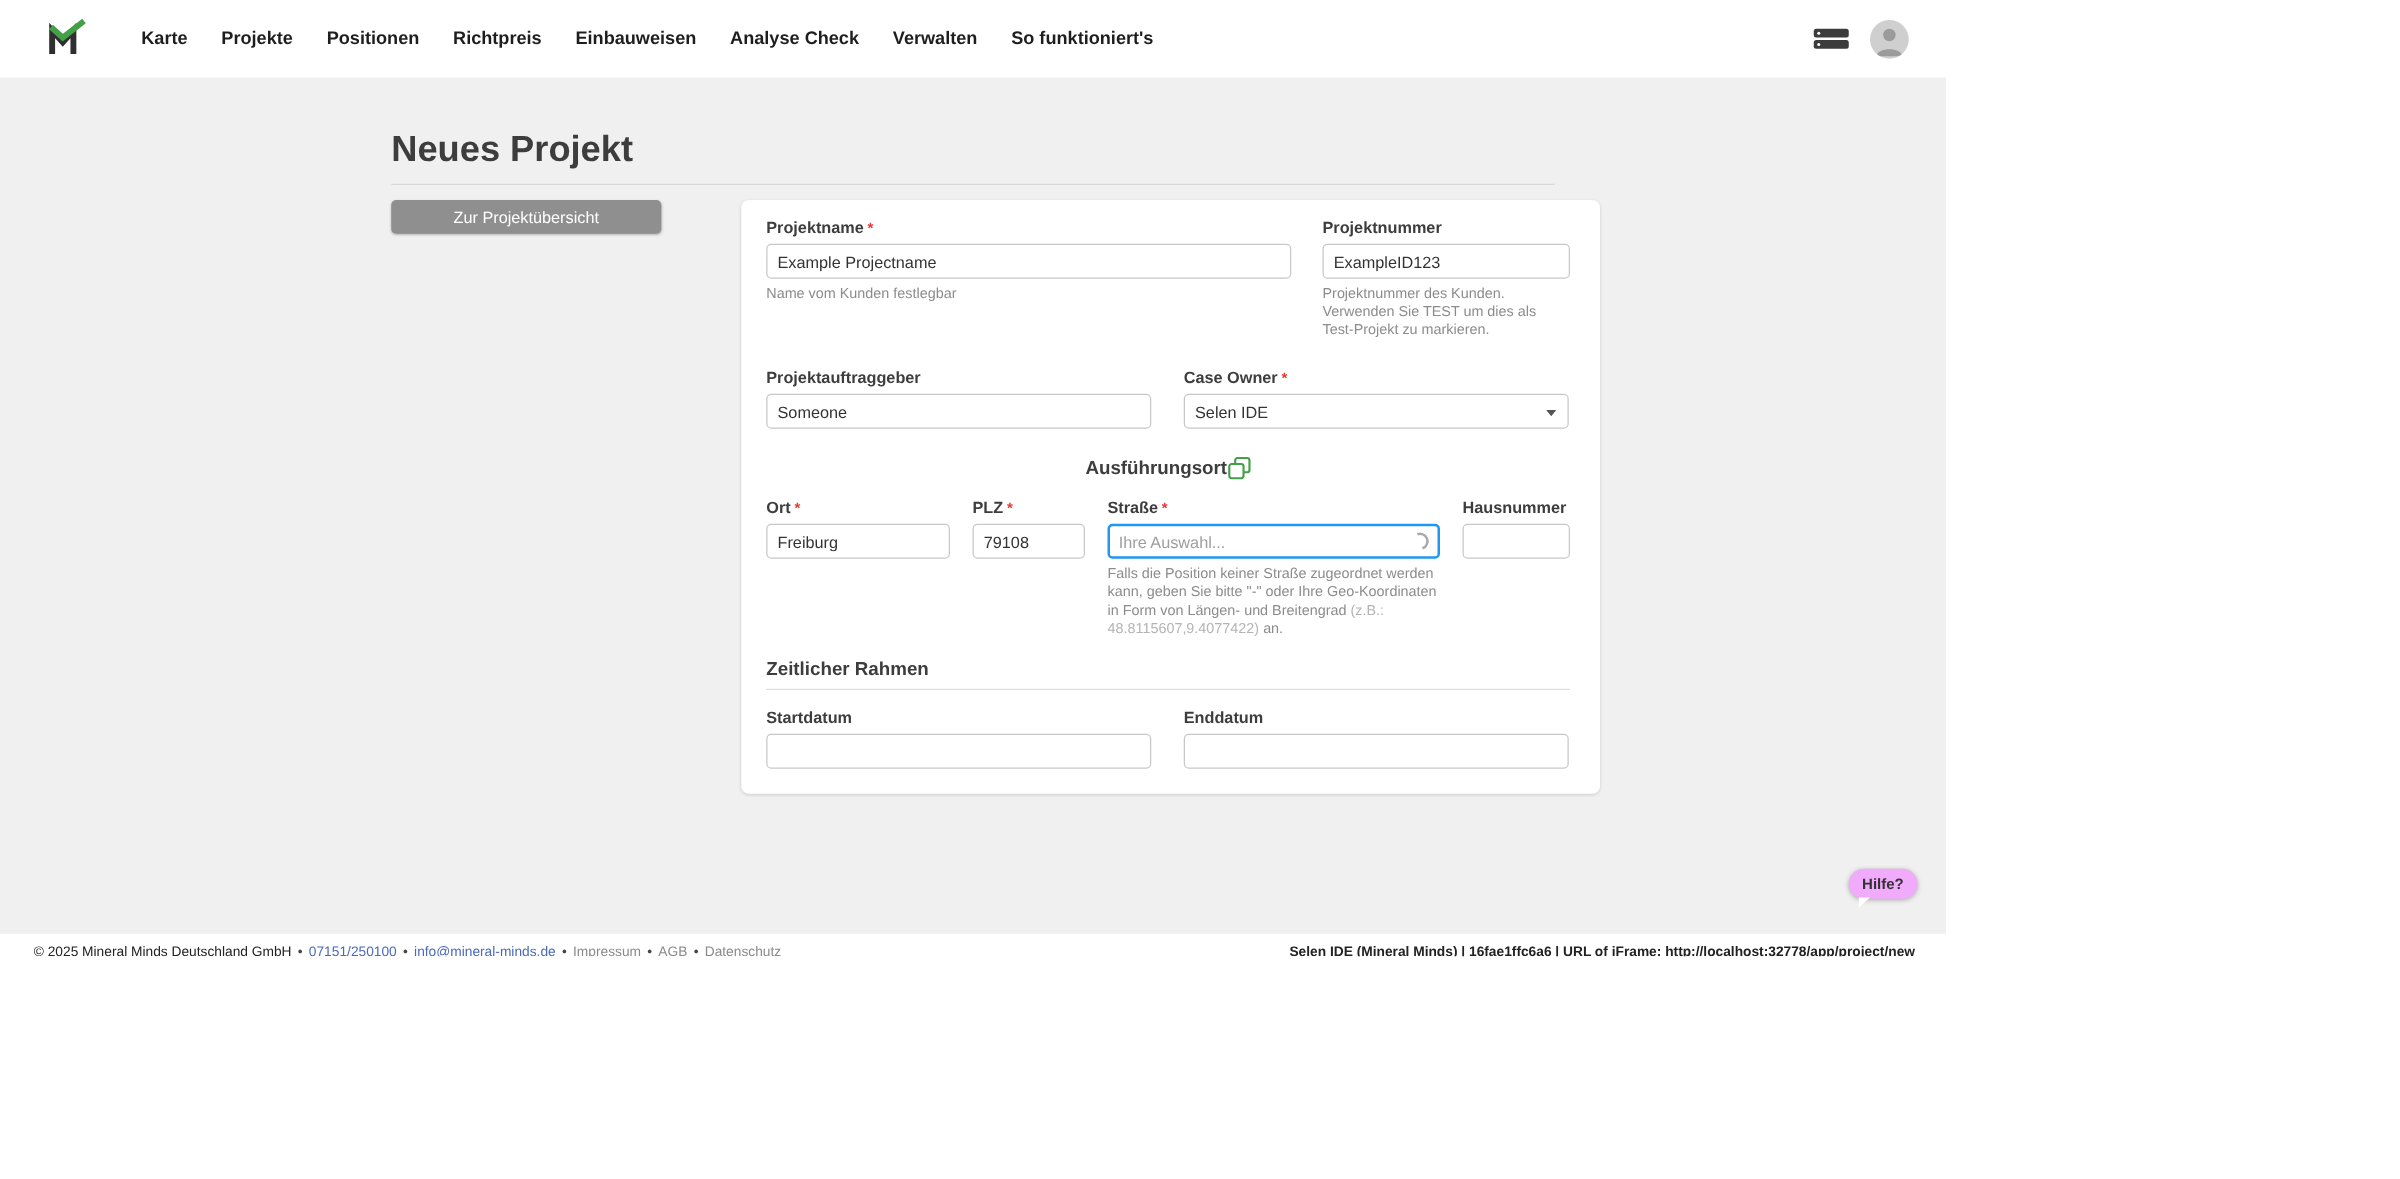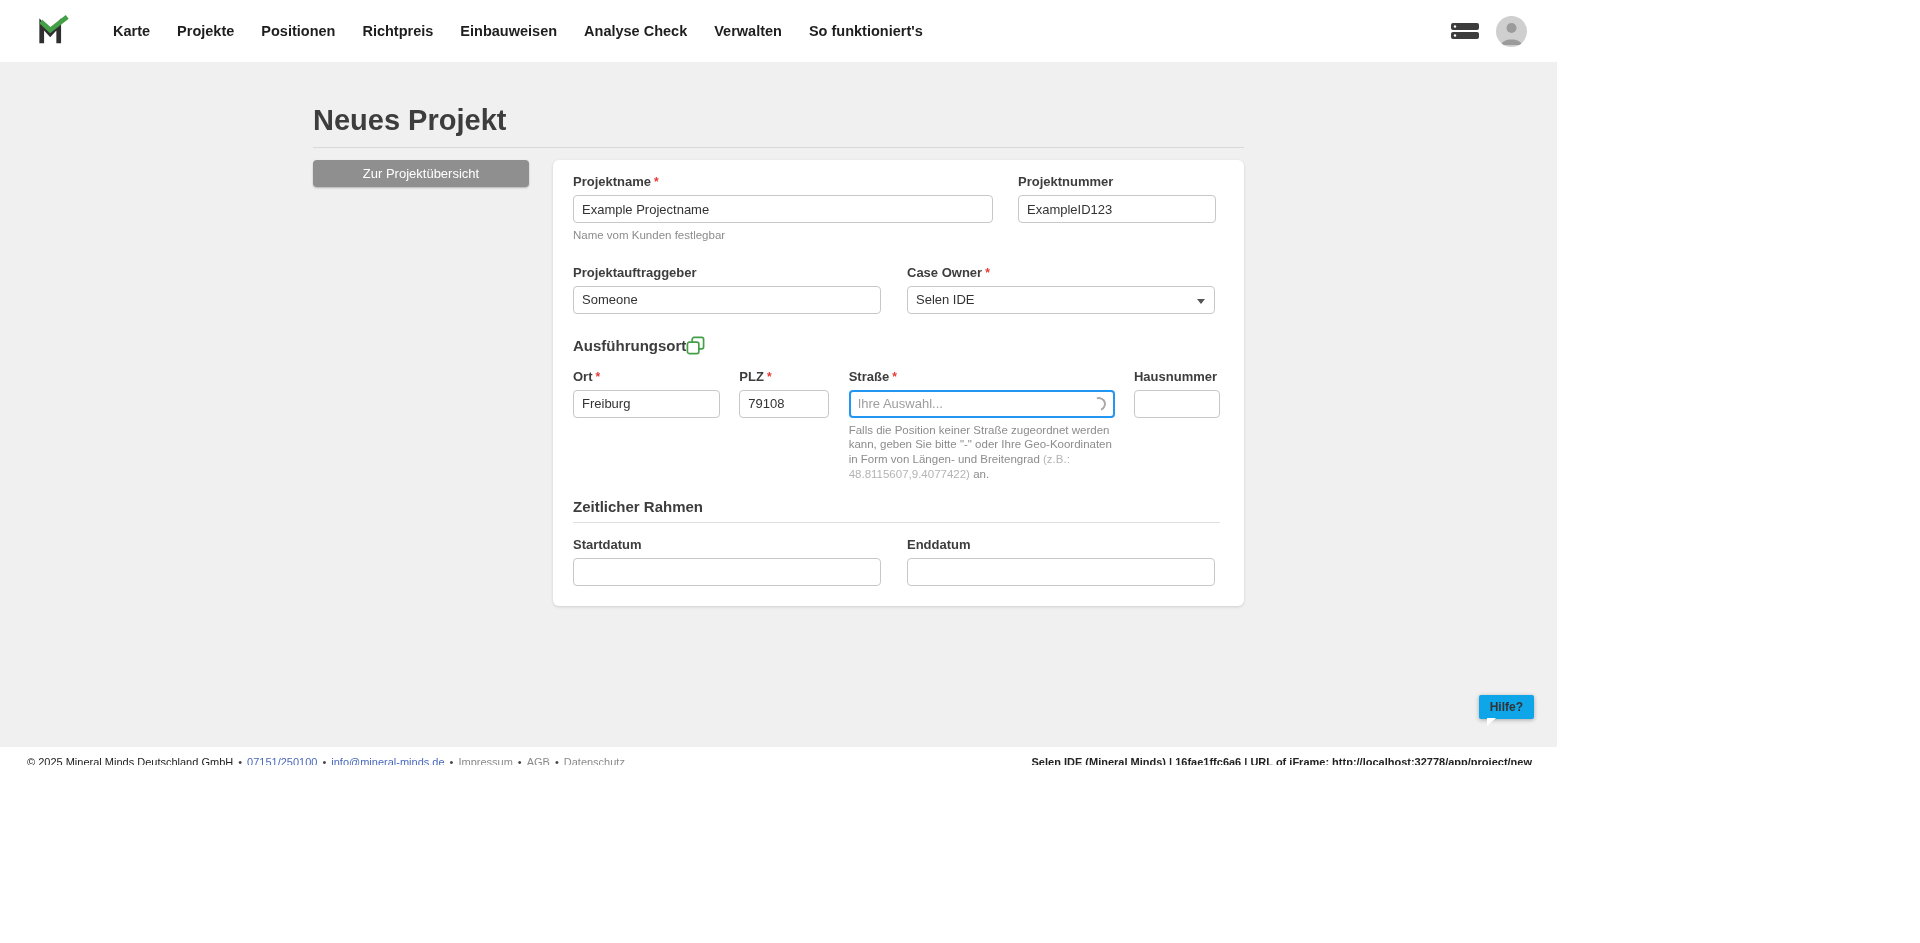--- a/index.html
+++ b/index.html
@@ -15,21 +15,21 @@
   .nav-right { margin-left: auto; display: flex; align-items: center; gap: 16px; }
   .icon-btn { cursor: pointer; display: flex; align-items: center; }
   .avatar { width: 31px; height: 31px; border-radius: 50%; background: #cfcfcf; overflow: hidden; display: flex; align-items: flex-end; justify-content: center; cursor: pointer; }
 
   
   .main { position: relative; height: 685px; background: #f0f0f0; overflow: hidden; }
   .container { margin-left: 313px; width: 931px; padding-top: 42px; }
   .page-title { font-size: 29px; font-weight: 700; color: #3d3d3d; margin-bottom: 10px; }
   .title-rule { border: none; border-top: 1px solid #d9d9d9; margin-bottom: 12px; }
 
-  .content-row { display: flex; align-items: flex-start; }
+  .content-row { display: flex; align-items: flex-start; gap: 40px; }
   .left-col { width: 216px; margin-right: 24px; flex: none; }
   .btn-overview { width: 100%; background: #8f8f8f; color: #ffffff; border: none; border-radius: 4px;
     font-size: 13px; font-family: "Liberation Sans", sans-serif; padding: 6px 0; cursor: pointer;
     box-shadow: 0 1px 2px rgba(0,0,0,.25); }
 
   .card { flex: 1; background: #ffffff; border-radius: 6px; box-shadow: 0 1px 3px rgba(0,0,0,.14); padding: 14px 24px 20px 20px; }
 
   .row { display: flex; margin-bottom: 22px; }
   .col-main { width: 420px; margin-right: 25px; flex: none; }
   .col-side { width: 198px; flex: none; }
@@ -45,21 +45,21 @@
   .inp:disabled { background: #e3e3e3; border-color: #cccccc; }
 
   .helper { font-size: 11.5px; color: #8c8c8c; margin-top: 5px; line-height: 1.28; }
   .helper .lighter { color: #b4b4b4; }
 
   .select { position: relative; width: 100%; height: 28px; border: 1px solid #c8c8c8; border-radius: 4px;
     background: #ffffff; font-size: 13px; color: #333333; display: flex; align-items: center; padding: 0 24px 0 8px; cursor: pointer; }
   .caret { position: absolute; right: 9px; top: 12px; width: 0; height: 0;
     border-left: 4.5px solid transparent; border-right: 4.5px solid transparent; border-top: 5px solid #555555; }
 
-  .section-head { display: flex; justify-content: flex-start; align-items: center; margin-bottom: 14px; }
+  .section-head { display: flex; justify-content: center; align-items: center; margin-bottom: 14px; }
   .section-title { font-size: 15px; font-weight: 700; color: #3d3d3d; }
 
   .fields-row { display: flex; justify-content: space-between; margin-bottom: 0; }
   .f-ort { width: 147px; flex: none; }
   .f-plz { width: 90px; flex: none; }
   .f-strasse { width: 266px; flex: none; }
   .f-haus { width: 86px; flex: none; }
 
   .inp-wrap { position: relative; }
   .inp.focused { border: 2px solid #2196f3; padding: 0 7px; }
@@ -67,21 +67,21 @@
     border: 2px solid #a9a9a9; border-bottom-color: transparent; border-left-color: transparent;
     transform: rotate(25deg); animation: spin 1s linear infinite; }
   @keyframes spin { to { transform: rotate(385deg); } }
 
   .section-zr { margin-top: 16px; }
   .zr-rule { border: none; border-top: 1px solid #dedede; margin: 6px 0 14px 0; }
 
   .dates-row { margin-bottom: 0; }
 
   
-  .help-bubble { position: absolute; top: 633px; right: 23px; background: #0ea5e9; border-radius: 2px;
+  .help-bubble { position: absolute; top: 633px; right: 23px; background: #f0abfc; border-radius: 12px;
     padding: 5px 11px; font-size: 12px; font-weight: 700; color: #333333;
     box-shadow: 0 1px 4px rgba(0,0,0,.3); cursor: pointer; }
   .help-tail { position: absolute; left: 8px; bottom: -7px; width: 0; height: 0;
     border-top: 8px solid #ffffff; border-right: 9px solid transparent; }
 
   
   .footer { height: 30px; background: #ffffff; display: flex; align-items: center; justify-content: space-between;
     padding: 0 25px 0 27px; font-size: 11px; color: #222222; }
   .footer-left { display: flex; align-items: center; gap: 5px; white-space: nowrap; }
   .f-sep { color: #444444; }
@@ -144,20 +144,21 @@
 
           <div class="row">
             <div class="col-main">
               <label class="lbl"><span>Projektname</span><span class="req">*</span></label>
               <input class="inp" type="text" value="Example Projectname" style="">
               <div class="helper">Name vom Kunden festlegbar</div>
             </div>
             <div class="col-side">
               <label class="lbl"><span>Projektnummer</span></label>
               <input class="inp" type="text" value="ExampleID123" style="">
+              <div class="helper">Projektnummer des Kunden. Verwenden Sie TEST um dies als Test-Projekt zu markieren.</div>
             </div>
           </div>
 
 
           <div class="row">
             <div class="col-half">
               <label class="lbl"><span>Projektauftraggeber</span></label>
               <input class="inp" type="text" value="Someone" style="">
             </div>
             <div class="col-half">

